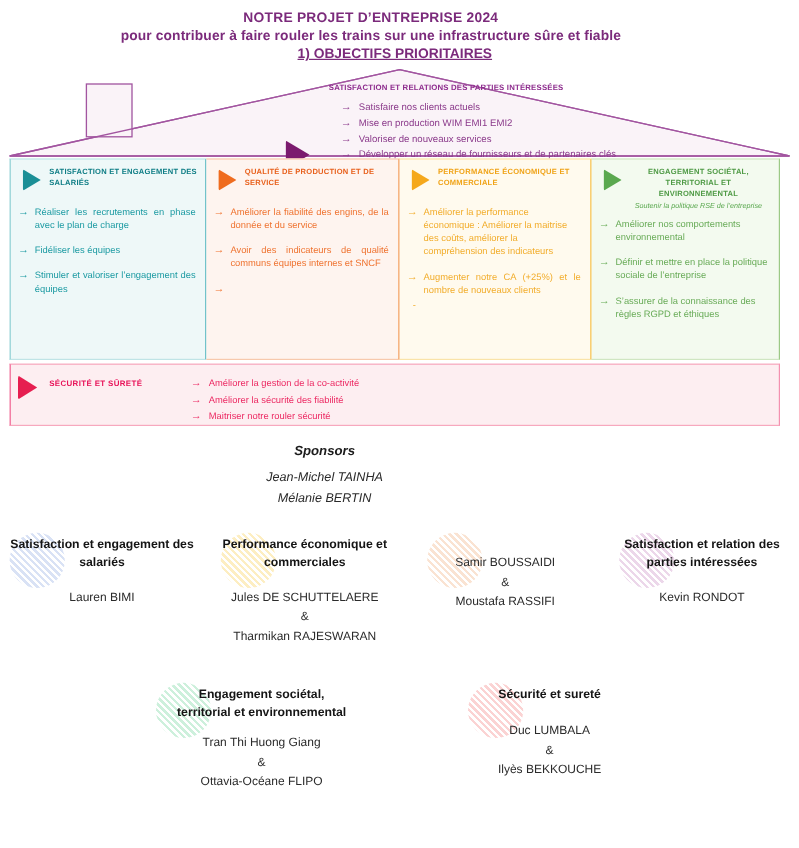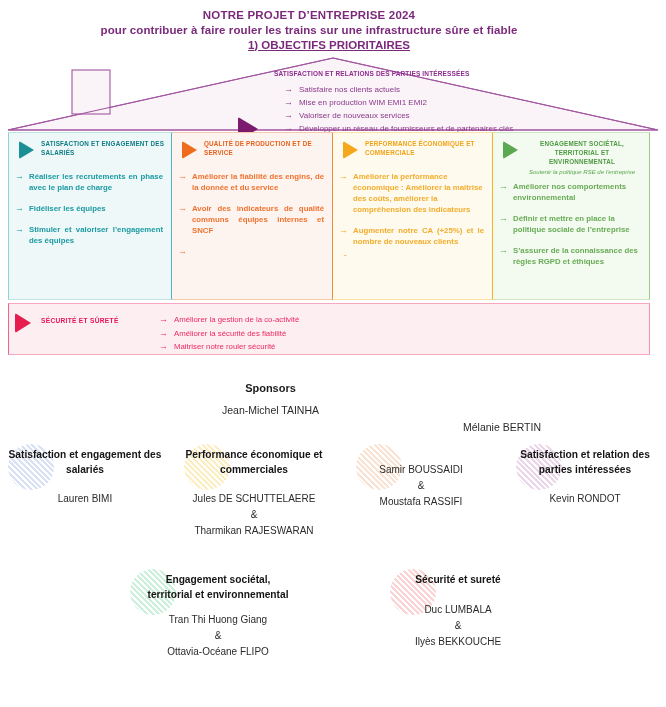--- a/index.html
+++ b/index.html
@@ -69,21 +69,21 @@
   .p-title { font-size: 6.3px; font-weight: bold; letter-spacing: .2px; line-height: 9px; }
   .p1 .p-title { color: #0e7d85; }
   .p2 .p-title { color: #e8601c; }
   .p3 .p-title { color: #f0a317; }
   .p4 .p-title { color: #4f9a45; text-align: center; padding-right: 4px; }
   .p-sub { font-size: 6px; font-style: italic; color: #5aa84f; text-align: center; margin-top: 3px; padding-right: 4px; }
 
   .p-list { margin-top: 10px; }
   .p-item { display: flex; gap: 5px; margin-bottom: 10px; padding-right: 2px; }
   .p-item .arw { font-size: 9px; line-height: 11px; flex: 0 0 auto; }
-  .p-item .txt { font-size: 7.8px; line-height: 11px; text-align: justify; font-weight: bold; }
+  .p-item .txt { font-size: 7.8px; line-height: 11px; text-align: justify; }
   .p1 .p-item .arw, .p1 .p-item .txt { color: #1b9aa2; }
   .p2 .p-item .arw, .p2 .p-item .txt { color: #ef7330; }
   .p3 .p-item .arw, .p3 .p-item .txt { color: #f2ad2c; }
   .p4 .p-item .arw, .p4 .p-item .txt { color: #68ab57; }
   .p4 .p-item .txt { text-align: left; }
   .p3 .p-item .txt.left { text-align: left; }
 
   
   .safety {
     position: absolute; left: 8px; top: 303px; width: 642px; height: 52px;
@@ -99,24 +99,24 @@
   .s-title {
     position: absolute; left: 32px; top: 13px;
     font-size: 6.6px; font-weight: bold; color: #e8145a; letter-spacing: .3px;
   }
   .s-list { position: absolute; left: 150px; top: 10px; }
   .s-item { display: flex; gap: 6px; margin-bottom: 2px; }
   .s-item .arw { font-size: 9px; line-height: 11.5px; color: #ec2a63; }
   .s-item .txt { font-size: 7.8px; line-height: 11.5px; color: #ec2a63; }
 
   
-  .sponsors { position: absolute; left: 0; top: 380px; width: 541px; text-align: center; }
+  .sponsors { position: absolute; left: 0; top: 368px; width: 541px; text-align: center; font-style: italic; }
   .sp-title { font-size: 11px; font-weight: bold; color: #1b1b1b; line-height: 16px; }
   .sp-name { font-size: 10.5px; color: #2b2b2b; line-height: 17px; margin-top: 6px; }
-  .sp-name + .sp-name { margin-top: 0; text-align: right; }
+  .sp-name + .sp-name { margin-top: 0; }
 
   
   .teams { position: absolute; left: 0; top: 440px; width: 666px; }
   .team-row { display: flex; width: 666px; }
   .team {
     position: relative; text-align: center; padding-top: 8px;
   }
   .blob {
     position: absolute; width: 46px; height: 46px; border-radius: 50%;
     top: 4px;

